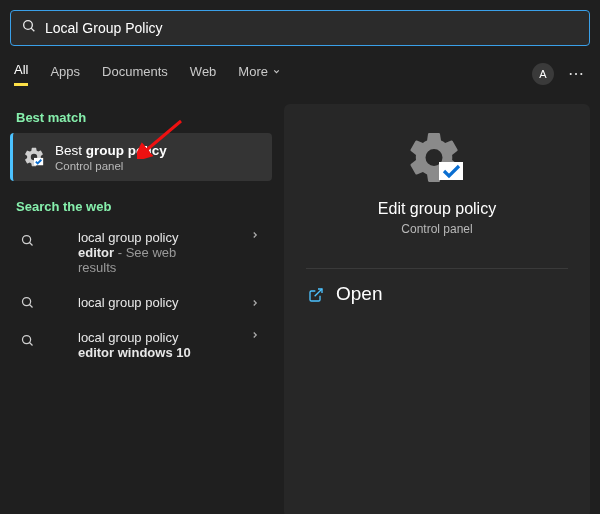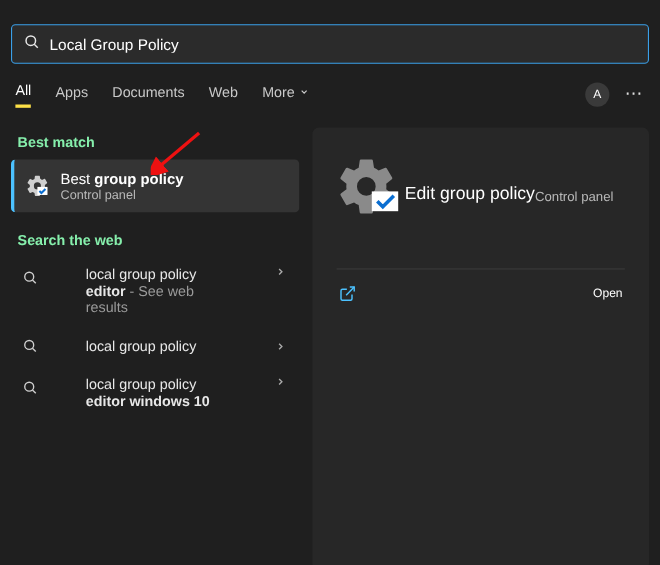--- a/index.html
+++ b/index.html
@@ -8,21 +8,21 @@
     height: 514px;
     background: #1f1f1f;
     font-family: "Segoe UI", Arial, sans-serif;
     color: #ffffff;
     overflow: hidden;
   }
   .shell {
     width: 600px;
     height: 514px;
     background: #1f1f1f;
-    padding: 22px 10px 0 10px;
+    padding: 10px 10px 0 10px;
     position: relative;
   }
   
   .searchbox {
     display: flex;
     align-items: center;
     height: 36px;
     background: #2b2b2b;
     border: 1px solid #3aa0e9;
     border-radius: 4px;
@@ -137,42 +137,42 @@
   .wi-text b { font-weight: 600; }
   .wi-text .suffix { color: #9a9a9a; }
   .chev {
     width: 18px;
     display: flex; align-items: center; justify-content: center;
     color: #aaa;
   }
   
   .preview-top {
     display: flex;
+    flex-direction: column;
     align-items: center;
     padding: 4px 20px 18px 20px;
   }
   .big-gear {
     width: 64px; height: 56px;
     position: relative;
     margin-bottom: 14px;
   }
   .pv-title { font-size: 16px; font-weight: 400; }
   .pv-sub { font-size: 12px; color: #b9b9b9; margin-top: 4px; }
   .hr {
     height: 1px;
     background: #3a3a3a;
     margin: 14px 22px 0 22px;
   }
   .action-row {
     display: flex;
     align-items: center;
     padding: 14px 24px;
-    font-size: 11px;
+    font-size: 19px;
     cursor: pointer;
-    justify-content: space-between;
   }
   .action-row .ai { width: 16px; height: 16px; margin-right: 12px; color: #4cc2ff; }
   
   .arrow-anno {
     position: absolute;
     left: 137px;
     top: 117px;
     pointer-events: none;
   }
 </style>

